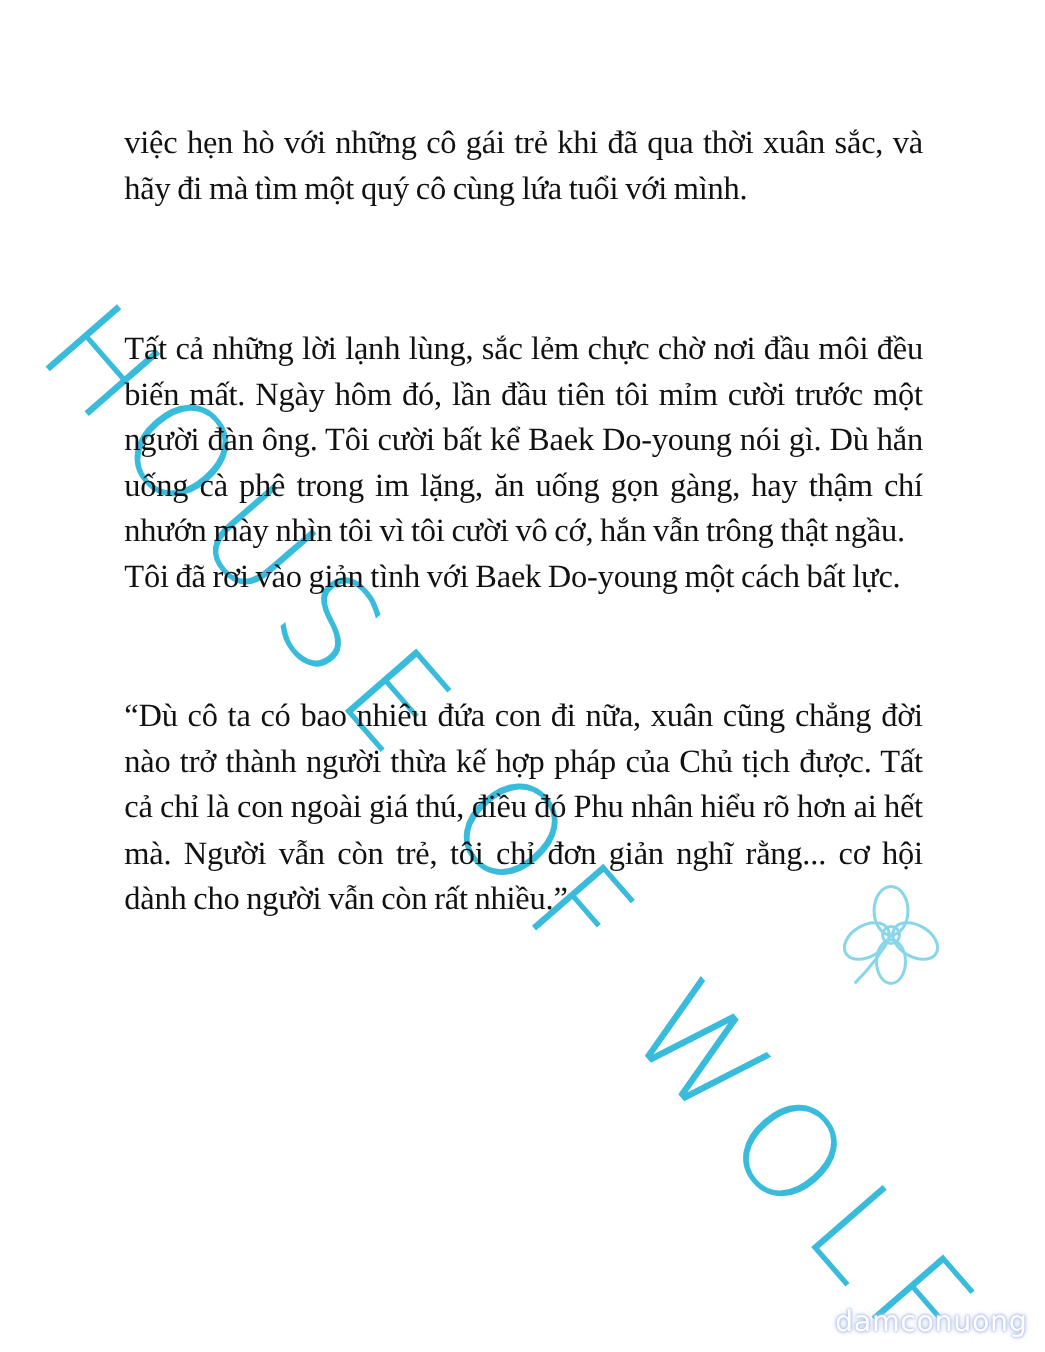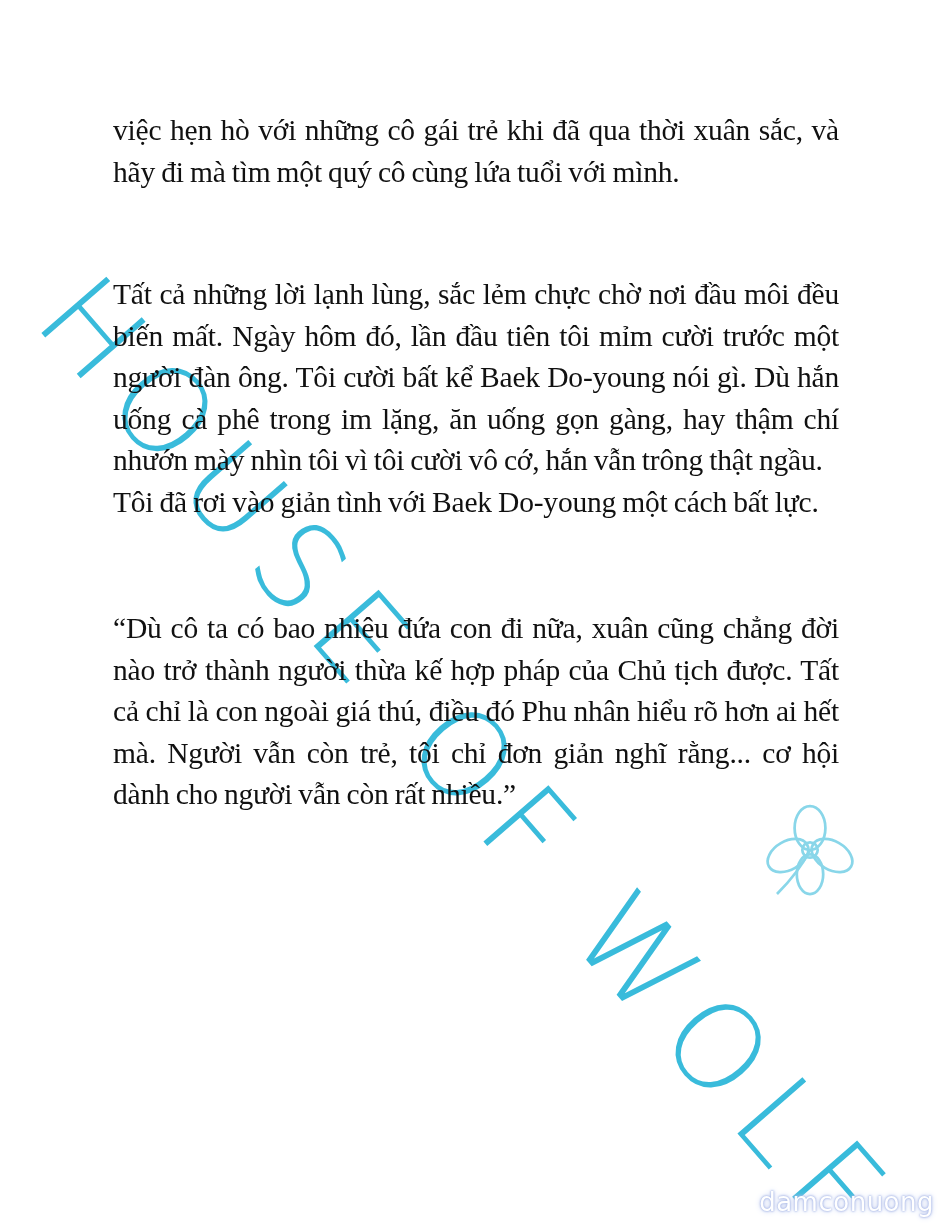--- a/index.html
+++ b/index.html
@@ -24,21 +24,21 @@
     .para {
       margin: 0;
       font-size: 29.5px;
       line-height: 41.5px;
       text-align: justify;
       letter-spacing: -0.2px;
       word-spacing: -1px;
       position: relative;
       z-index: 2;
     }
-    .para.p1 { margin-bottom: 81px; }
+    .para.p1 { margin-bottom: 104px; }
     .para.p2 { }
     .para.p3 { margin-bottom: 85px; }
     .watermark {
       position: absolute;
       left: 0; top: 0;
       width: 950px; height: 1229px;
       z-index: 1;
       pointer-events: none;
     }
     .wm-text {

